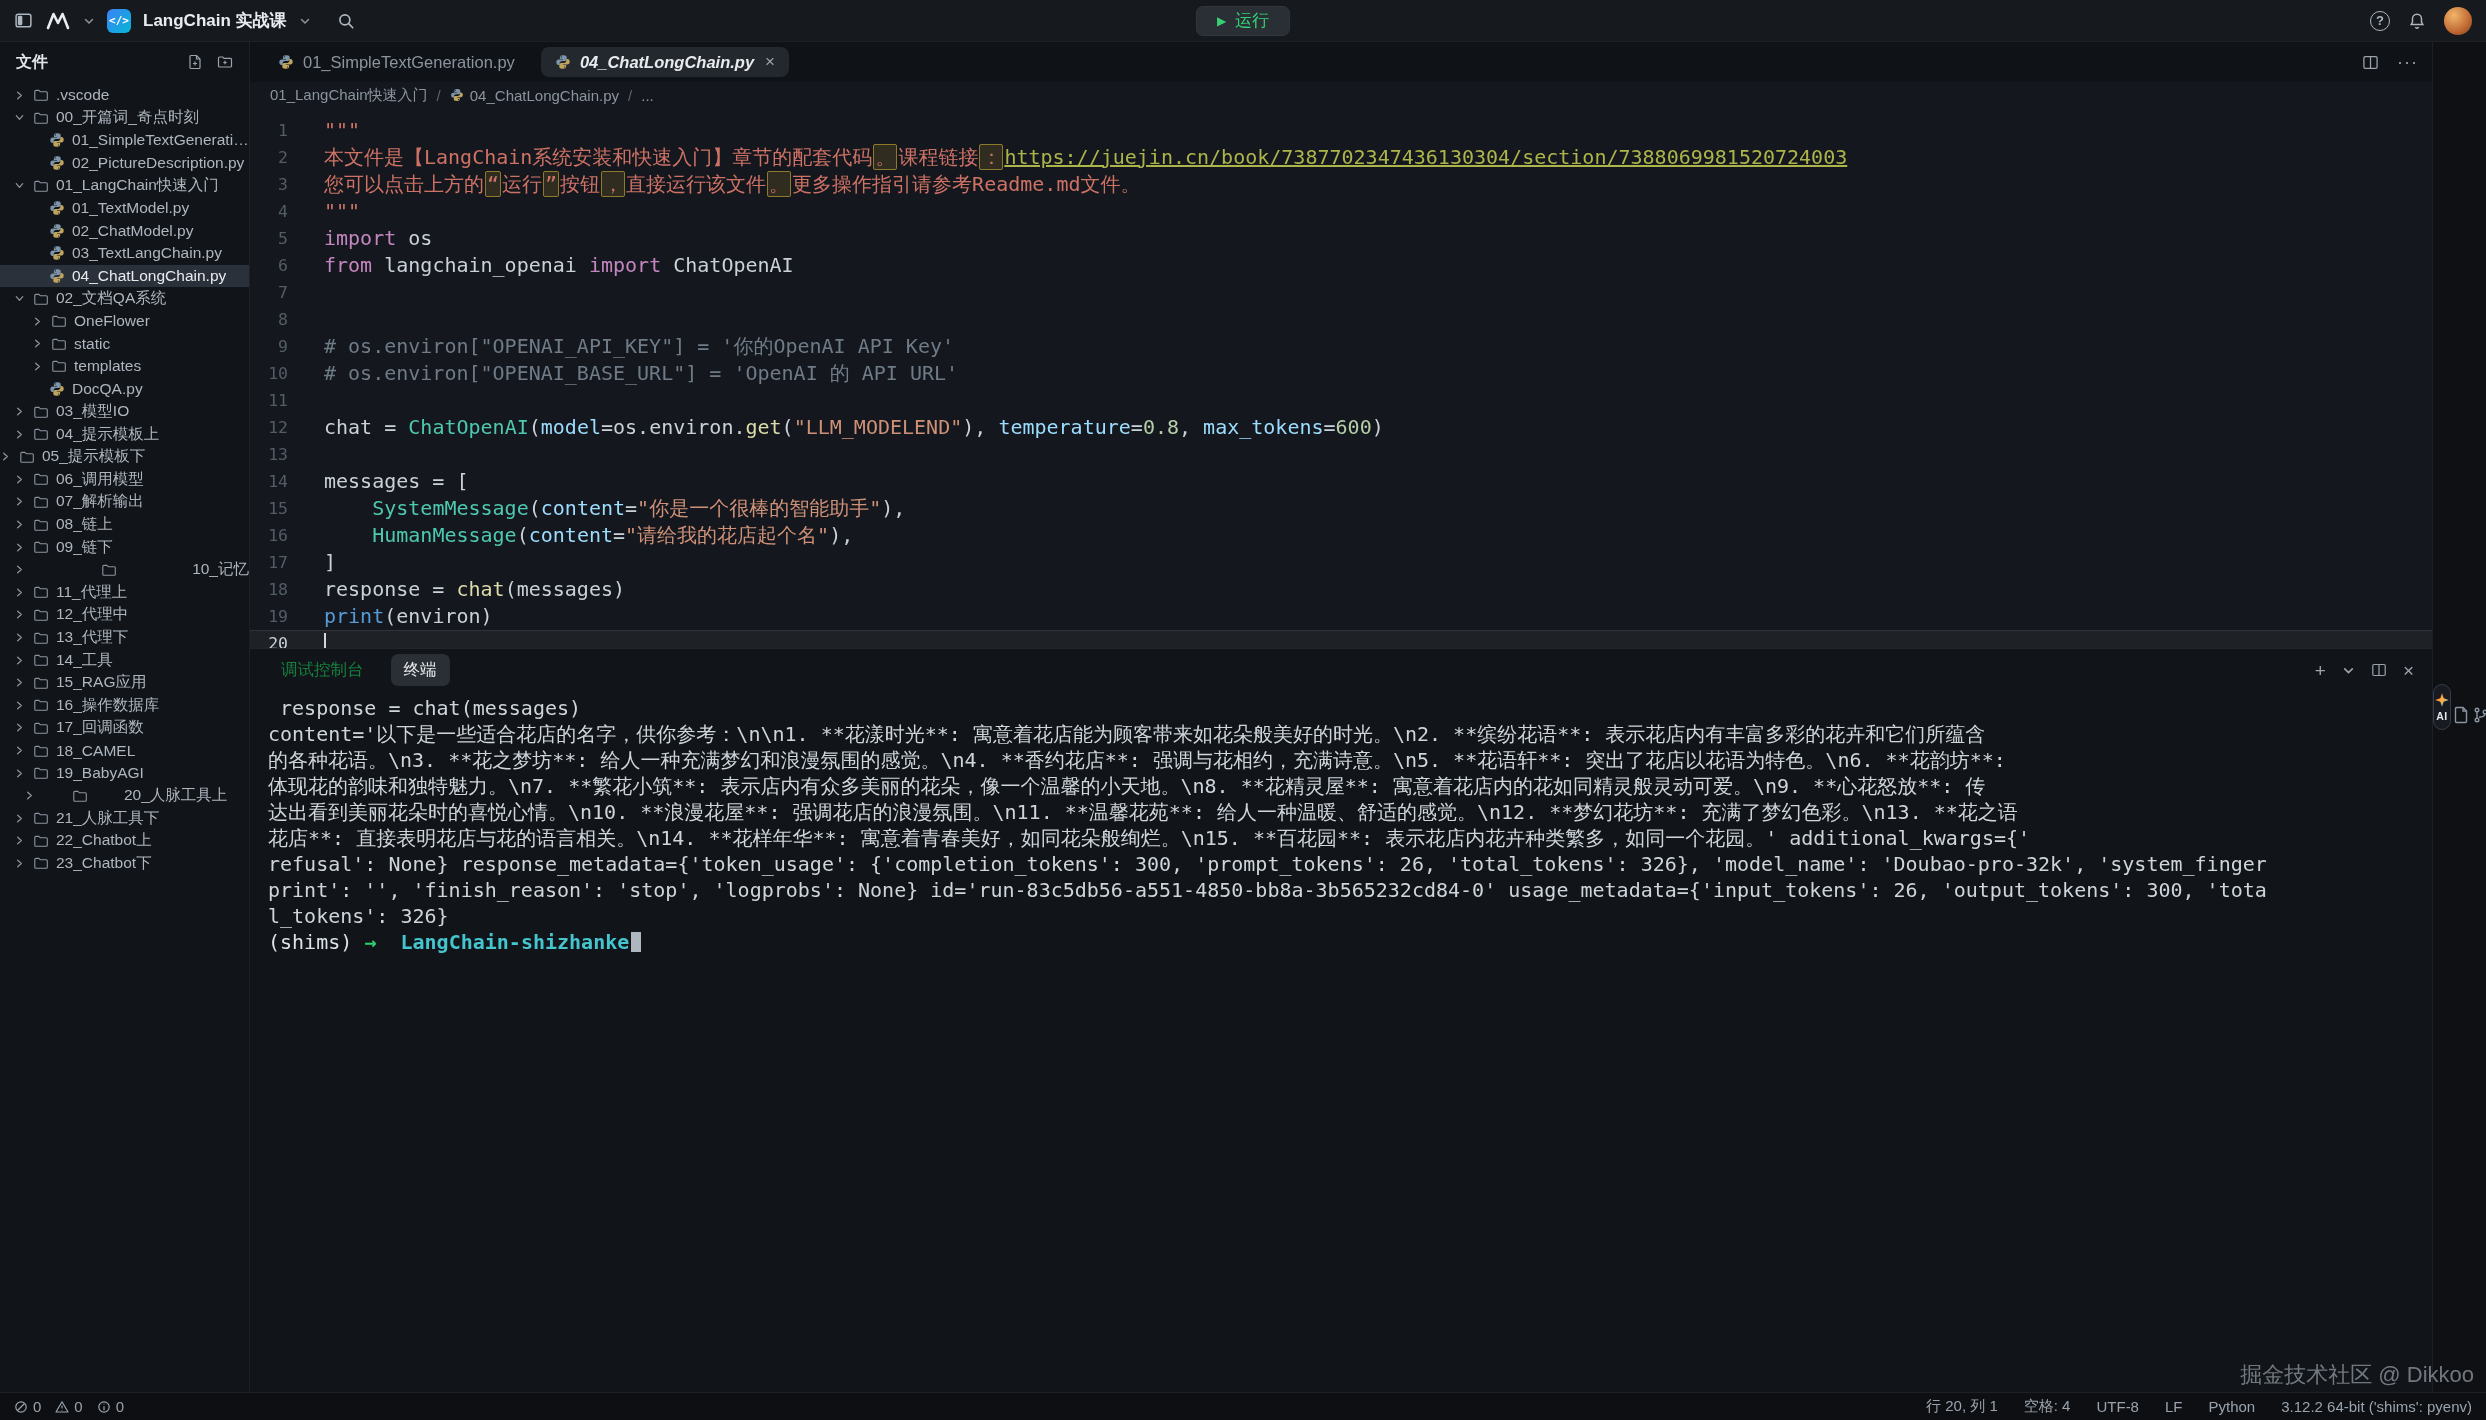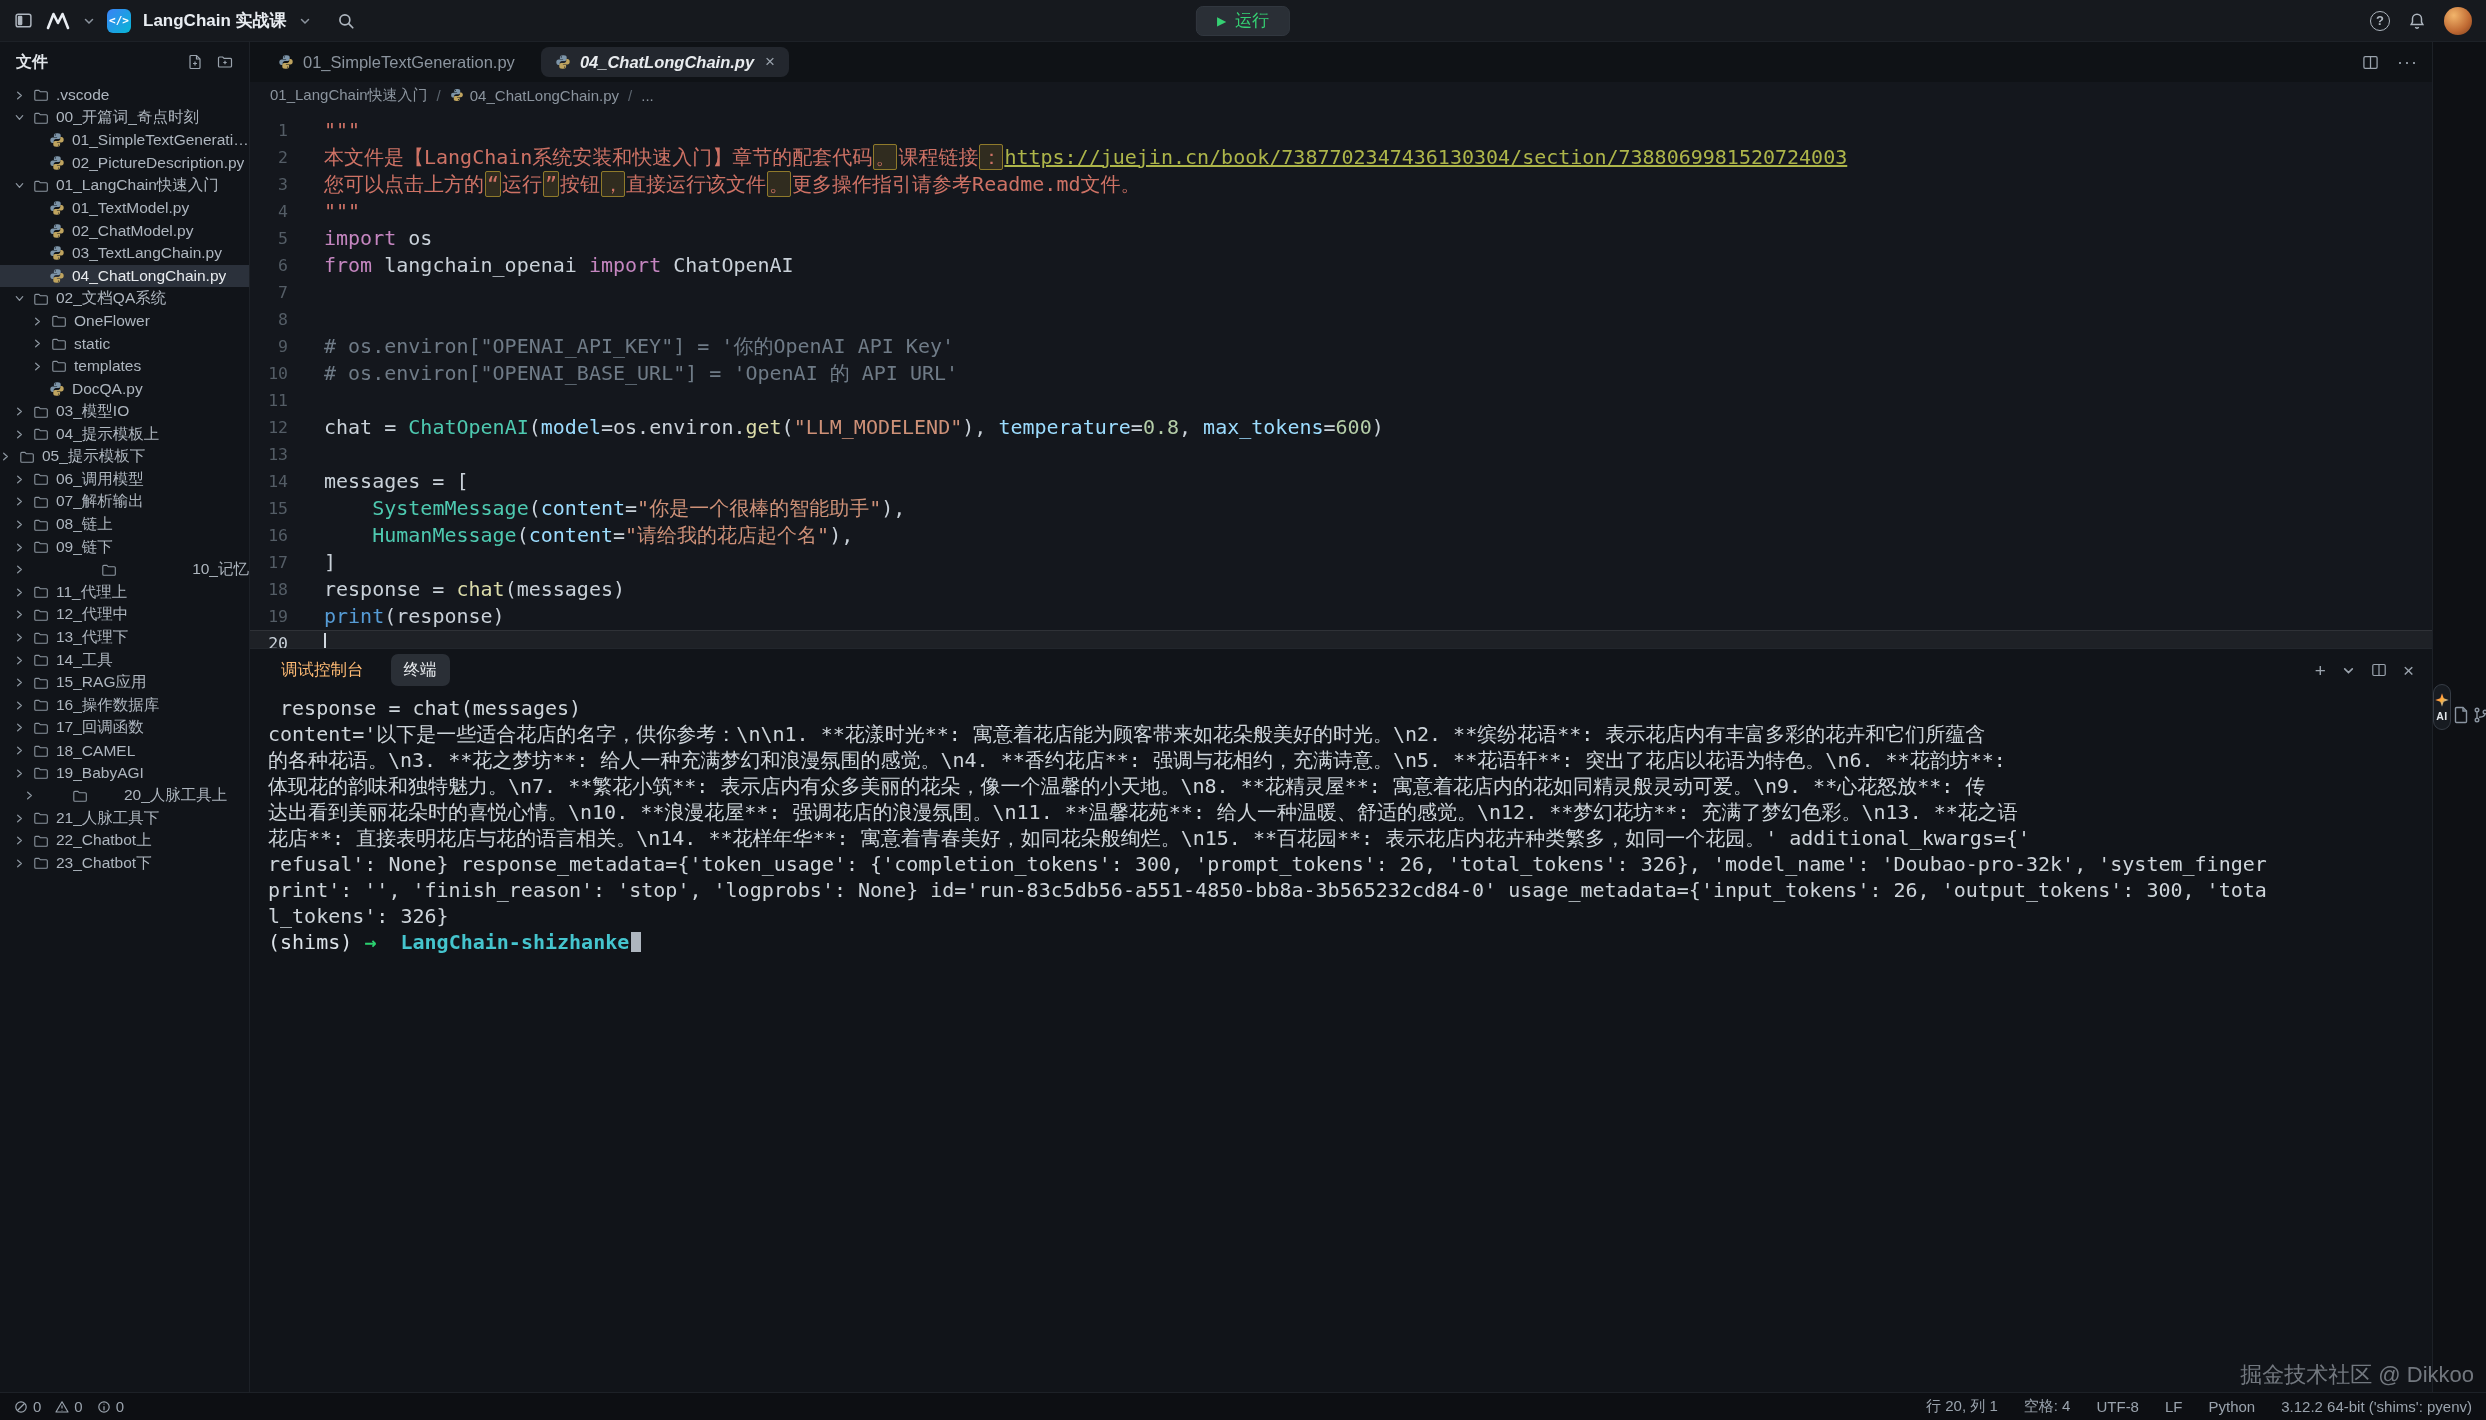--- a/index.html
+++ b/index.html
@@ -74,21 +74,21 @@
   .tk-fn{color:#dcdcaa}.tk-bi{color:#569cd6}
   .tk-lk{color:#adb54a;text-decoration:underline}
   .tk-ub{color:#ce7265;border:1px solid #8f7a2b;background:rgba(150,125,40,.22);
     border-radius:2px;padding:0 1px;margin:0 1px}
 
   
   .panel{flex:0 0 744px;height:744px;border-top:1px solid #22262c;background:#111419;
     display:flex;flex-direction:column;min-height:0}
   .panel-header{flex:0 0 42px;display:flex;align-items:center;padding:0 18px;gap:10px}
   .panel-tabs{display:flex;align-items:center;gap:14px}
-  .panel-tab{font-size:16.5px;color:#fdba74;padding:5px 13px;border-radius:7px;cursor:pointer;white-space:nowrap}
+  .panel-tab{font-size:16.5px;color:#15803d;padding:5px 13px;border-radius:7px;cursor:pointer;white-space:nowrap}
   .panel-tab.active{background:#2a2f36;color:#e8ebee}
   .panel-actions{margin-left:auto;display:flex;align-items:center;gap:16px;color:#9aa3ad}
   .panel-actions>span{display:flex;cursor:pointer;font-size:19px;line-height:1}
   .term{flex:1;padding:4px 18px;overflow:hidden;
     font-family:"DejaVu Sans Mono","Liberation Mono",monospace;font-size:20px;line-height:26px;color:#ced5db}
   .term-line{white-space:pre;height:26px;overflow:hidden}
   .p-venv{color:#dbe2e8}
   .p-arrow{color:#2bd06f;font-weight:700}
   .p-dir{color:#45c5ce;font-weight:700}
   .cursor-block{display:inline-block;width:10px;height:20px;background:#aeb6bf;vertical-align:-3px;margin-left:2px}
@@ -712,21 +712,21 @@
           <div class="code-line"><span class="ln">9</span><span class="code-text"><span class="tk-cm"># os.environ["OPENAI_API_KEY"] = '你的OpenAI API Key'</span></span></div>
           <div class="code-line"><span class="ln">10</span><span class="code-text"><span class="tk-cm"># os.environ["OPENAI_BASE_URL"] = 'OpenAI 的 API URL'</span></span></div>
           <div class="code-line"><span class="ln">11</span><span class="code-text"></span></div>
           <div class="code-line"><span class="ln">12</span><span class="code-text"><span class="tk-pl">chat = </span><span class="tk-ty">ChatOpenAI</span><span class="tk-pl">(</span><span class="tk-pr">model</span><span class="tk-pl">=</span><span class="tk-pl">os.environ.</span><span class="tk-fn">get</span><span class="tk-pl">(</span><span class="tk-st">"LLM_MODELEND"</span><span class="tk-pl">)</span><span class="tk-pl">, </span><span class="tk-pr">temperature</span><span class="tk-pl">=</span><span class="tk-nu">0.8</span><span class="tk-pl">, </span><span class="tk-pr">max_tokens</span><span class="tk-pl">=</span><span class="tk-nu">600</span><span class="tk-pl">)</span></span></div>
           <div class="code-line"><span class="ln">13</span><span class="code-text"></span></div>
           <div class="code-line"><span class="ln">14</span><span class="code-text"><span class="tk-pl">messages = [</span></span></div>
           <div class="code-line"><span class="ln">15</span><span class="code-text"><span class="tk-pl">    </span><span class="tk-ty">SystemMessage</span><span class="tk-pl">(</span><span class="tk-pr">content</span><span class="tk-pl">=</span><span class="tk-st">"你是一个很棒的智能助手"</span><span class="tk-pl">),</span></span></div>
           <div class="code-line"><span class="ln">16</span><span class="code-text"><span class="tk-pl">    </span><span class="tk-ty">HumanMessage</span><span class="tk-pl">(</span><span class="tk-pr">content</span><span class="tk-pl">=</span><span class="tk-st">"请给我的花店起个名"</span><span class="tk-pl">),</span></span></div>
           <div class="code-line"><span class="ln">17</span><span class="code-text"><span class="tk-pl">]</span></span></div>
           <div class="code-line"><span class="ln">18</span><span class="code-text"><span class="tk-pl">response = </span><span class="tk-fn">chat</span><span class="tk-pl">(messages)</span></span></div>
-          <div class="code-line"><span class="ln">19</span><span class="code-text"><span class="tk-bi">print</span><span class="tk-pl">(response)</span></span></div>
+          <div class="code-line"><span class="ln">19</span><span class="code-text"><span class="tk-bi">print</span><span class="tk-pl">(environ)</span></span></div>
           <div class="code-line active"><span class="ln">20</span><span class="code-text"><span class="caret"></span></span></div>
         </div>
 
       <div class="panel">
         <div class="panel-header">
           <div class="panel-tabs" id="panel-tabs">
               <span class="panel-tab">调试控制台</span>
               <span class="panel-tab active">终端</span>
             </div>
           <div class="panel-actions">

